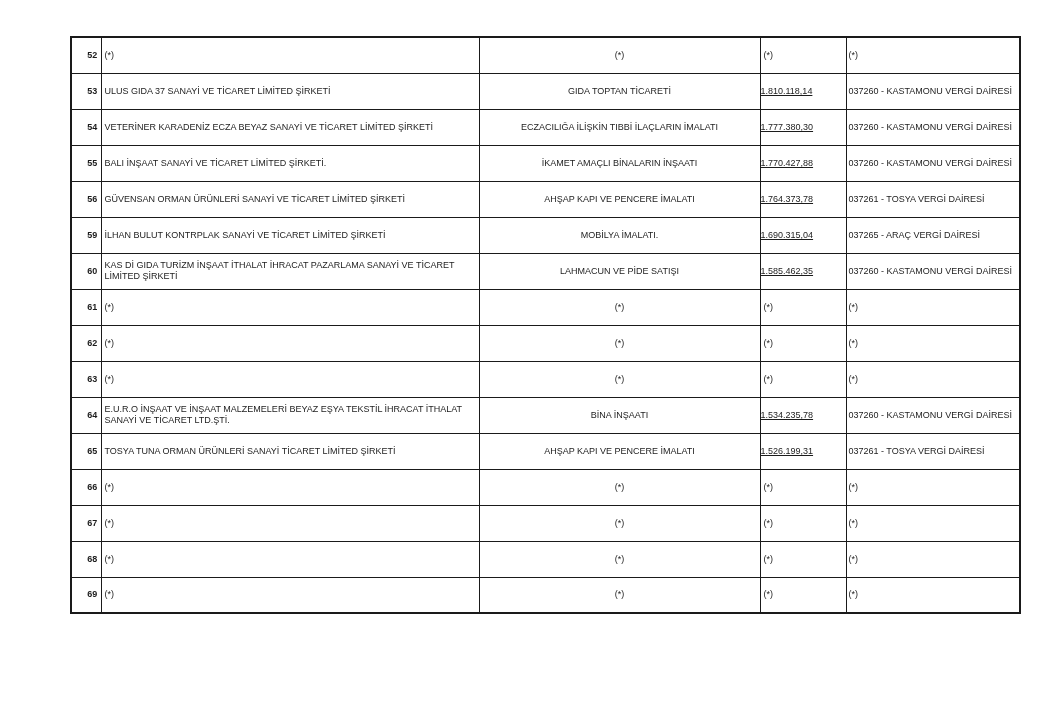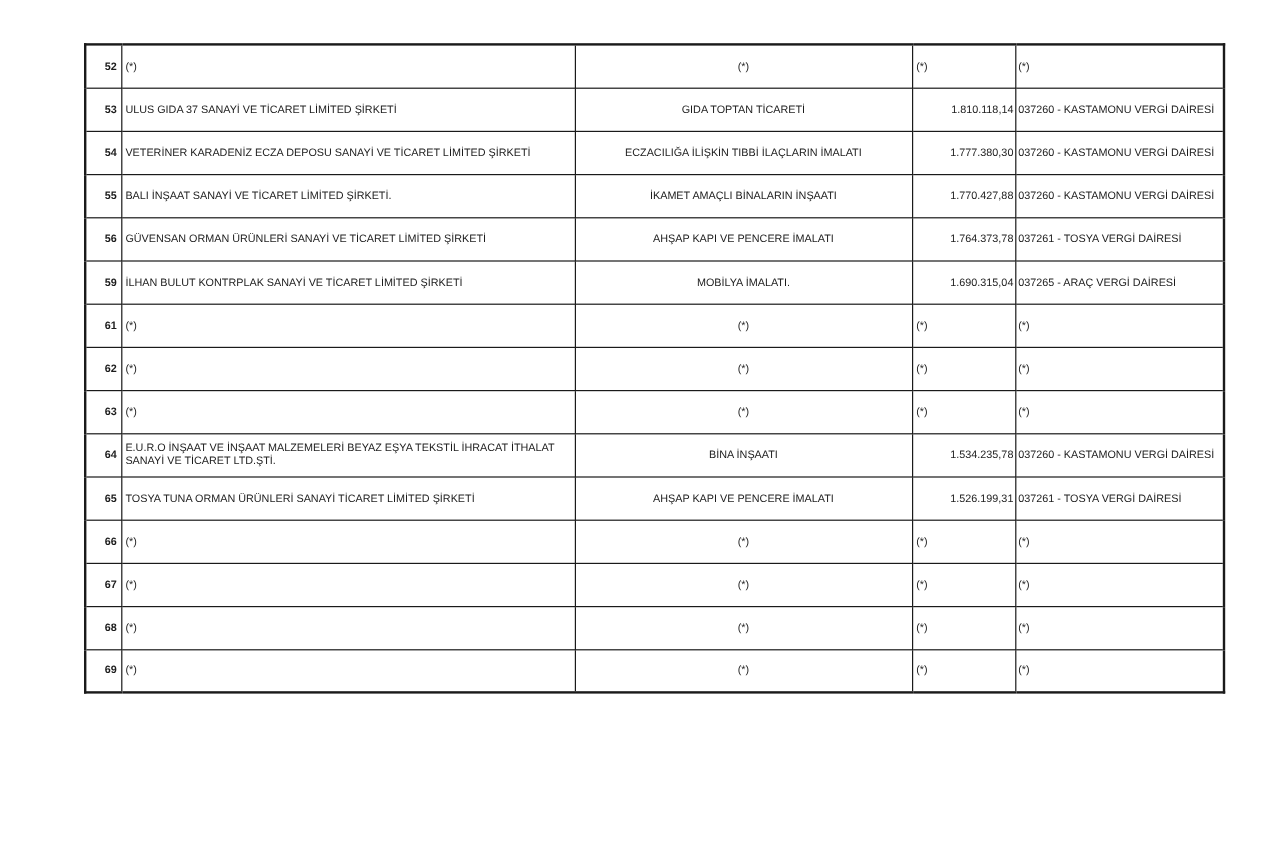--- a/index.html
+++ b/index.html
@@ -51,22 +51,23 @@
   }
   td.cell-company {
     text-align: left;
     padding: 2px 3px 2px 3px;
   }
   td.cell-activity {
     text-align: center;
     padding: 2px 2px;
   }
   td.cell-amount.value {
-    text-align: right;
+    text-align: left;
     padding-right: 1px;
+    text-decoration: underline;
   }
   td.cell-amount.masked {
     text-align: left;
     padding-left: 3px;
   }
   td.cell-office {
     text-align: left;
     padding-left: 2px;
     padding-right: 2px;
   }
@@ -92,21 +93,21 @@
   </tr>
       <tr>
     <td class="cell-no">53</td>
     <td class="cell-company">ULUS GIDA 37 SANAYİ VE TİCARET LİMİTED ŞİRKETİ</td>
     <td class="cell-activity">GIDA TOPTAN TİCARETİ</td>
     <td class="cell-amount value">1.810.118,14</td>
     <td class="cell-office">037260 - KASTAMONU VERGİ DAİRESİ</td>
   </tr>
       <tr>
     <td class="cell-no">54</td>
-    <td class="cell-company">VETERİNER KARADENİZ ECZA DEPOSU SANAYİ VE TİCARET LİMİTED ŞİRKETİ</td>
+    <td class="cell-company">VETERİNER KARADENİZ ECZA BEYAZ SANAYİ VE TİCARET LİMİTED ŞİRKETİ</td>
     <td class="cell-activity">ECZACILIĞA İLİŞKİN TIBBİ İLAÇLARIN İMALATI</td>
     <td class="cell-amount value">1.777.380,30</td>
     <td class="cell-office">037260 - KASTAMONU VERGİ DAİRESİ</td>
   </tr>
       <tr>
     <td class="cell-no">55</td>
     <td class="cell-company">BALI İNŞAAT SANAYİ VE TİCARET LİMİTED ŞİRKETİ.</td>
     <td class="cell-activity">İKAMET AMAÇLI BİNALARIN İNŞAATI</td>
     <td class="cell-amount value">1.770.427,88</td>
     <td class="cell-office">037260 - KASTAMONU VERGİ DAİRESİ</td>
@@ -119,20 +120,27 @@
     <td class="cell-office">037261 - TOSYA VERGİ DAİRESİ</td>
   </tr>
       <tr>
     <td class="cell-no">59</td>
     <td class="cell-company">İLHAN BULUT KONTRPLAK SANAYİ VE TİCARET LİMİTED ŞİRKETİ</td>
     <td class="cell-activity">MOBİLYA İMALATI.</td>
     <td class="cell-amount value">1.690.315,04</td>
     <td class="cell-office">037265 - ARAÇ VERGİ DAİRESİ</td>
   </tr>
       <tr>
+    <td class="cell-no">60</td>
+    <td class="cell-company">KAS Dİ GIDA TURİZM İNŞAAT İTHALAT İHRACAT PAZARLAMA SANAYİ VE TİCARET LİMİTED ŞİRKETİ</td>
+    <td class="cell-activity">LAHMACUN VE PİDE SATIŞI</td>
+    <td class="cell-amount value">1.585.462,35</td>
+    <td class="cell-office">037260 - KASTAMONU VERGİ DAİRESİ</td>
+  </tr>
+      <tr>
     <td class="cell-no">61</td>
     <td class="cell-company">(*)</td>
     <td class="cell-activity">(*)</td>
     <td class="cell-amount masked">(*)</td>
     <td class="cell-office">(*)</td>
   </tr>
       <tr>
     <td class="cell-no">62</td>
     <td class="cell-company">(*)</td>
     <td class="cell-activity">(*)</td>

